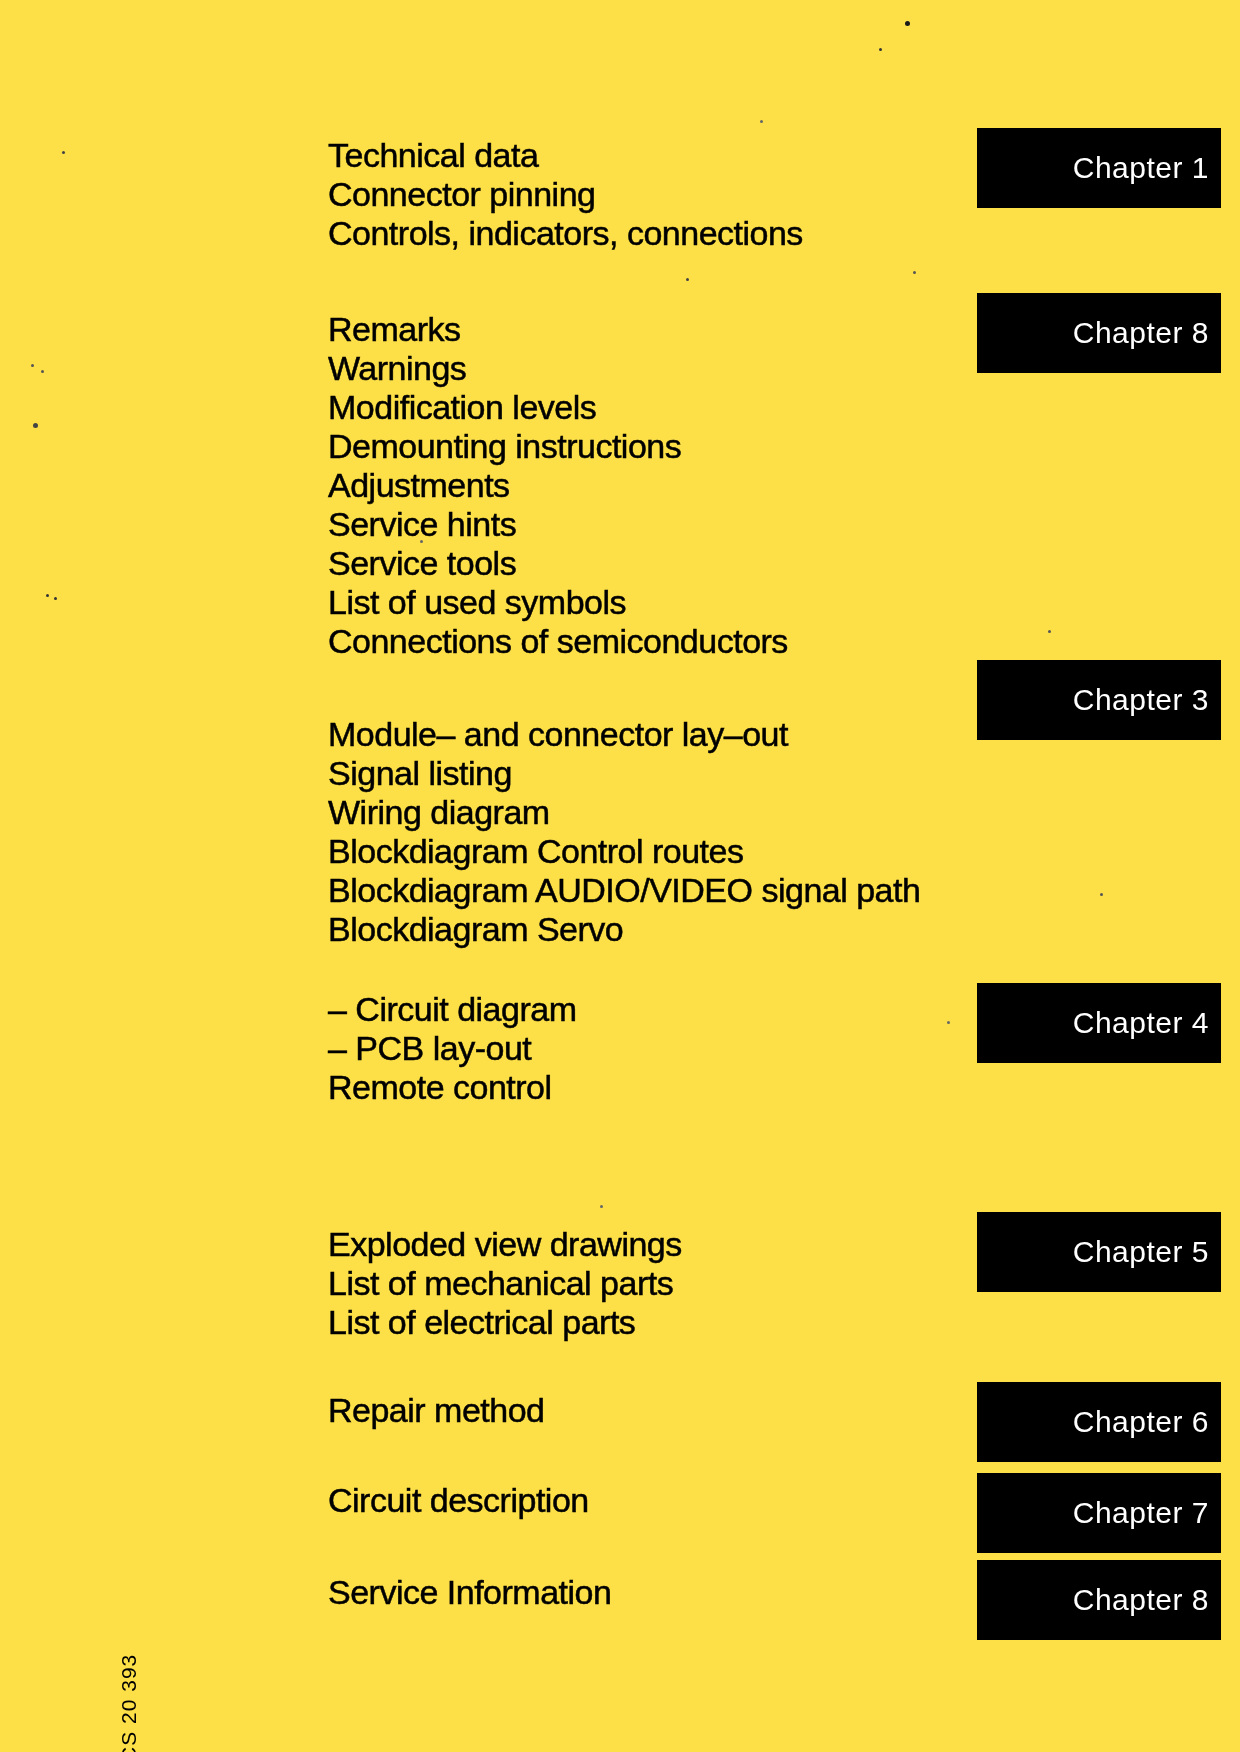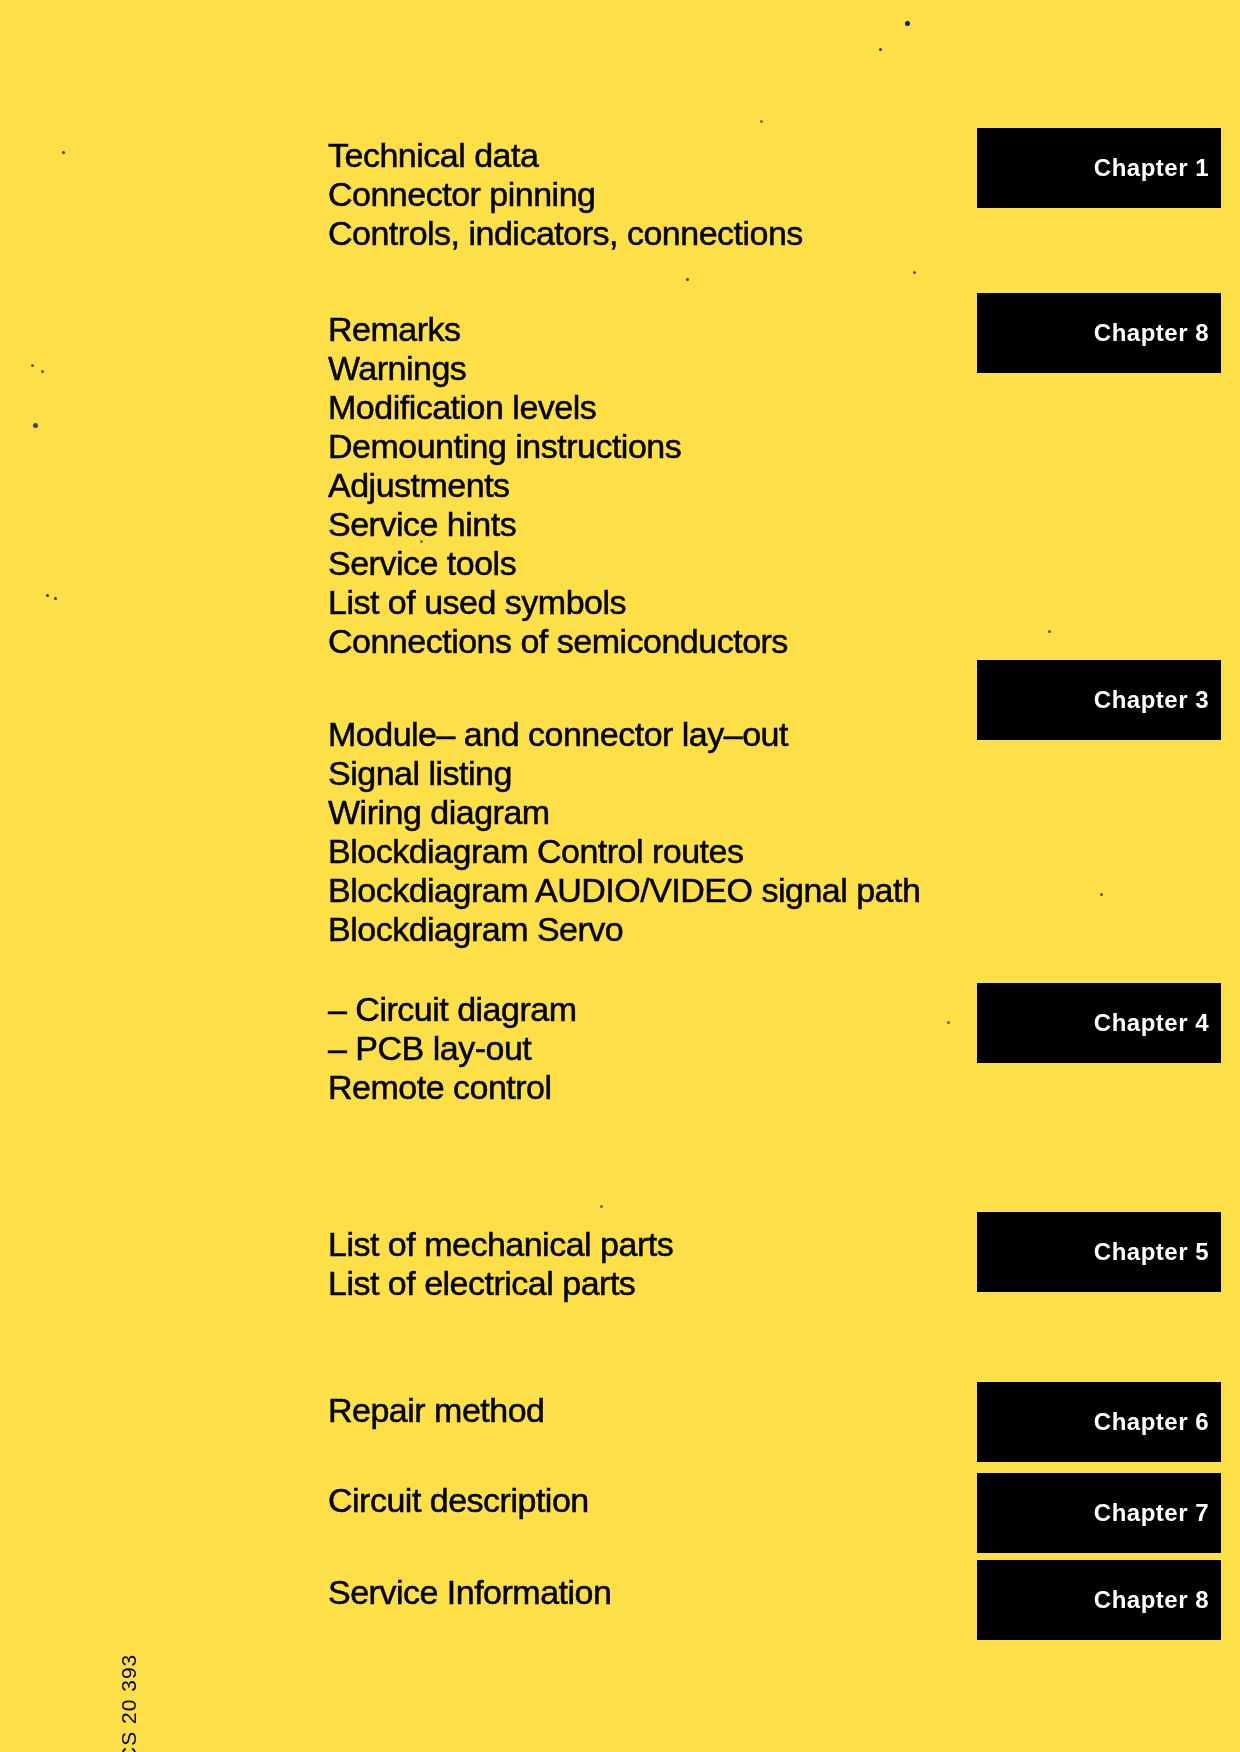--- a/index.html
+++ b/index.html
@@ -27,22 +27,22 @@
     left: 977px;
     width: 244px;
     height: 80px;
     background: #000;
     color: #fff;
     display: flex;
     align-items: center;
     justify-content: flex-end;
     padding-right: 12px;
     box-sizing: border-box;
-    font-size: 24px;
-    font-weight: bold;
+    font-size: 30px;
+    font-weight: normal;
     letter-spacing: 0.5px;
     white-space: nowrap;
   }
   .edge-code {
     position: absolute;
     left: 117px;
     top: 1762px;
     transform-origin: 0 0;
     transform: rotate(-90deg);
     font-size: 21px;
@@ -131,20 +131,21 @@
         <div class="toc-line">– PCB lay-out</div>
         <div class="toc-line">Remote control</div>
       </div>
     <div class="chapter-box" style="top:983px">
       <span>Chapter 4</span>
     </div>
   </div>
 
   <div>
     <div class="toc-lines" style="top:1225px">
+        <div class="toc-line">Exploded view drawings</div>
         <div class="toc-line">List of mechanical parts</div>
         <div class="toc-line">List of electrical parts</div>
       </div>
     <div class="chapter-box" style="top:1212px">
       <span>Chapter 5</span>
     </div>
   </div>
 
   <div>
     <div class="toc-lines" style="top:1391px">

